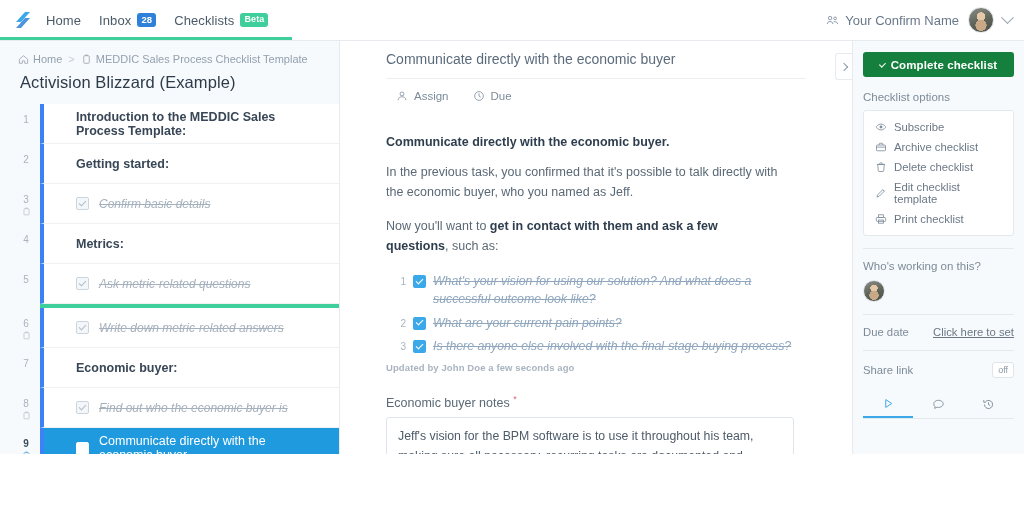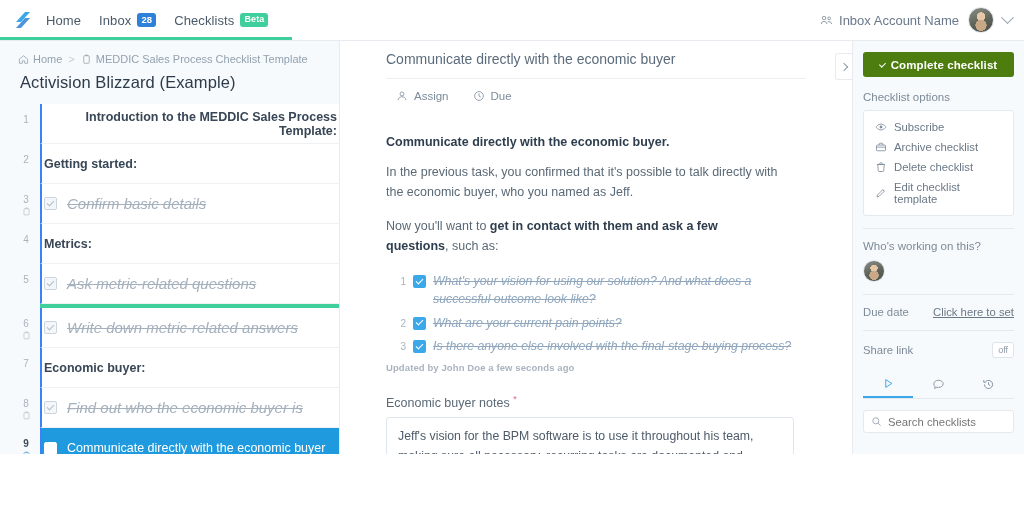--- a/index.html
+++ b/index.html
@@ -69,26 +69,26 @@
   .trow {
     display: flex; align-items: stretch; position: relative; min-height: 40px;
   }
   .tnum {
     width: 28px; flex: 0 0 28px; display: flex; flex-direction: column;
     align-items: center; padding-top: 10px; gap: 2px;
   }
   .tnum .n { font-size: 10px; color: #a8b3bf; }
   .tnum.sel .n { color: #3c4c5c; font-weight: bold; }
   .tbody-cell {
-    flex: 1 1 auto; background: #fff; border-left: 2px solid #3b82f6;
+    flex: 1 1 auto; background: #fff; border-left: 4px solid #3b82f6;
     border-bottom: 1px solid #eef2f5; display: flex; align-items: center;
-    padding: 0 2px; gap: 10px; min-height: 40px; cursor: pointer; text-align: right;
+    padding: 0 32px; gap: 10px; min-height: 40px; cursor: pointer;
   }
   .trow.heading .tbody-cell { font-weight: bold; color: #384656; font-size: 12.5px; }
-  .trow.done .tbody-cell { color: #a5b0bd; font-style: italic; text-decoration: line-through; font-size: 15px; }
+  .trow.done .tbody-cell { color: #a5b0bd; font-style: italic; text-decoration: line-through; font-size: 12px; }
   .trow.selected .tbody-cell { background: #1f9ade; color: #fff; font-size: 12.5px; border-bottom: none; }
   .cbox { width: 13px; height: 13px; flex: 0 0 13px; border: 1px solid #cbd5e0; border-radius: 2px;
     background: #f4f7fa; display: flex; align-items: center; justify-content: center; }
   .cbox .tick { width: 7px; height: 4px; border-left: 1.5px solid #b2bdc9; border-bottom: 1.5px solid #b2bdc9;
     transform: rotate(-45deg) translate(1px,-1px); }
   .cbox.empty { background: #fff; border-color: #fff; }
   .progressbar { height: 4px; background: #3fcf9d; margin-left: 28px; }
 
   
   .center { flex: 1 1 auto; background: #fff; padding: 10px 0 0 0; position: relative; overflow: hidden; min-width: 0; }
@@ -125,21 +125,21 @@
   }
   .chev-right { width: 6px; height: 6px; border-right: 1.5px solid #8b98a6; border-top: 1.5px solid #8b98a6;
     transform: rotate(45deg); }
 
   
   .right {
     width: 172px; flex: 0 0 172px; background: #f7fafc; border-left: 1px solid #e7ebef;
     padding: 11px 10px 0 10px; display: flex; flex-direction: column; min-height: 0;
   }
   .complete-btn {
-    background: #4d7c0f; color: #fff; font-size: 11.5px; font-weight: bold;
+    background: #15803d; color: #fff; font-size: 11.5px; font-weight: bold;
     border-radius: 3px; height: 25px; display: flex; align-items: center; justify-content: center;
     gap: 5px; cursor: pointer; letter-spacing: .1px;
   }
   .btn-tick { width: 6px; height: 3.5px; border-left: 1.6px solid #fff; border-bottom: 1.6px solid #fff;
     transform: rotate(-45deg) translateY(-1px); }
   .opt-label { font-size: 11.5px; color: #7d8b99; margin-top: 14px; }
   .opt-card { background: #fff; border: 1px solid #e4e9ee; border-radius: 3px; margin-top: 7px; padding: 6px 0; }
   .opt-item { display: flex; align-items: center; gap: 7px; font-size: 11.3px; color: #6b7886;
     padding: 4px 11px; cursor: pointer; }
   .hr { height: 1px; background: #e4e9ee; margin: 12px 0 0 0; }
@@ -205,21 +205,21 @@
     <div class="nav-right">
       <div class="account-name">
         <span class="ico">
           <svg width="13" height="13" viewBox="0 0 16 16">
             <circle cx="5" cy="5" r="2.1" fill="none" stroke="#8d99a6" stroke-width="1.2"></circle>
             <circle cx="11.2" cy="5.4" r="1.7" fill="none" stroke="#8d99a6" stroke-width="1.2"></circle>
             <path d="M1.6 12.4c0-2 1.6-3.2 3.4-3.2s3.4 1.2 3.4 3.2" fill="none" stroke="#8d99a6" stroke-width="1.2"></path>
             <path d="M9.4 9.6c1.8-.4 5 .3 5 2.8" fill="none" stroke="#8d99a6" stroke-width="1.2"></path>
           </svg>
         </span>
-        <span>Inbox Account Name</span>
+        <span>Your Confirm Name</span>
       </div>
       <div class="avatar"></div>
       <span class="chev-down"></span>
     </div>
     <div class="nav-underline"></div>
   </div>
 
   <div class="body">
 
     <div class="left">
@@ -490,20 +490,30 @@
         </div>
         <div class="opt-item">
           <span class="ico">
             <svg width="12" height="12" viewBox="0 0 16 16">
               <path d="M2.6 13.4l.7-2.7 7.1-7.1 2 2-7.1 7.1Z" fill="none" stroke="#808e9c" stroke-width="1.1" stroke-linejoin="round"></path>
               <path d="M10.4 3.6l2 2" stroke="#808e9c" stroke-width="1.1"></path>
             </svg>
           </span>
           <span>Edit checklist template</span>
         </div>
+        <div class="opt-item">
+          <span class="ico">
+            <svg width="12" height="12" viewBox="0 0 16 16">
+              <rect x="1.8" y="6" width="12.4" height="5.2" rx="1" fill="none" stroke="#808e9c" stroke-width="1.1"></rect>
+              <rect x="4.6" y="2.4" width="6.8" height="3.6" fill="none" stroke="#808e9c" stroke-width="1.1"></rect>
+              <rect x="4.6" y="9.4" width="6.8" height="4.2" fill="none" stroke="#808e9c" stroke-width="1.1"></rect>
+            </svg>
+          </span>
+          <span>Print checklist</span>
+        </div>
       </div>
 
       <div class="hr"></div>
 
       <div class="sec-title">Who's working on this?</div>
       <div class="avatar-sm"></div>
 
 
       <div class="hr"></div>
 
@@ -538,27 +548,17 @@
           <span class="ico">
             <svg width="13" height="13" viewBox="0 0 16 16">
               <path d="M3 8a5 5 0 1 0 1.6-3.7" fill="none" stroke="#808e9c" stroke-width="1.2"></path>
               <path d="M2.2 2.6v2.6h2.6" fill="none" stroke="#808e9c" stroke-width="1.2"></path>
               <path d="M8 5.4V8l2 1.3" fill="none" stroke="#808e9c" stroke-width="1.2"></path>
             </svg>
           </span>
         </div>
       </div>
 
-      <div class="search-box">
-        <span class="ico">
-          <svg width="11" height="11" viewBox="0 0 16 16">
-            <circle cx="7" cy="7" r="4.4" fill="none" stroke="#9aa5b1" stroke-width="1.3"></circle>
-            <path d="M10.3 10.3 14 14" stroke="#9aa5b1" stroke-width="1.3"></path>
-          </svg>
-        </span>
-        <input type="text" placeholder="Search checklists" style="">
-
-      </div>
 
     </div>
 
   </div>
 </div>
 
 </body></html>

